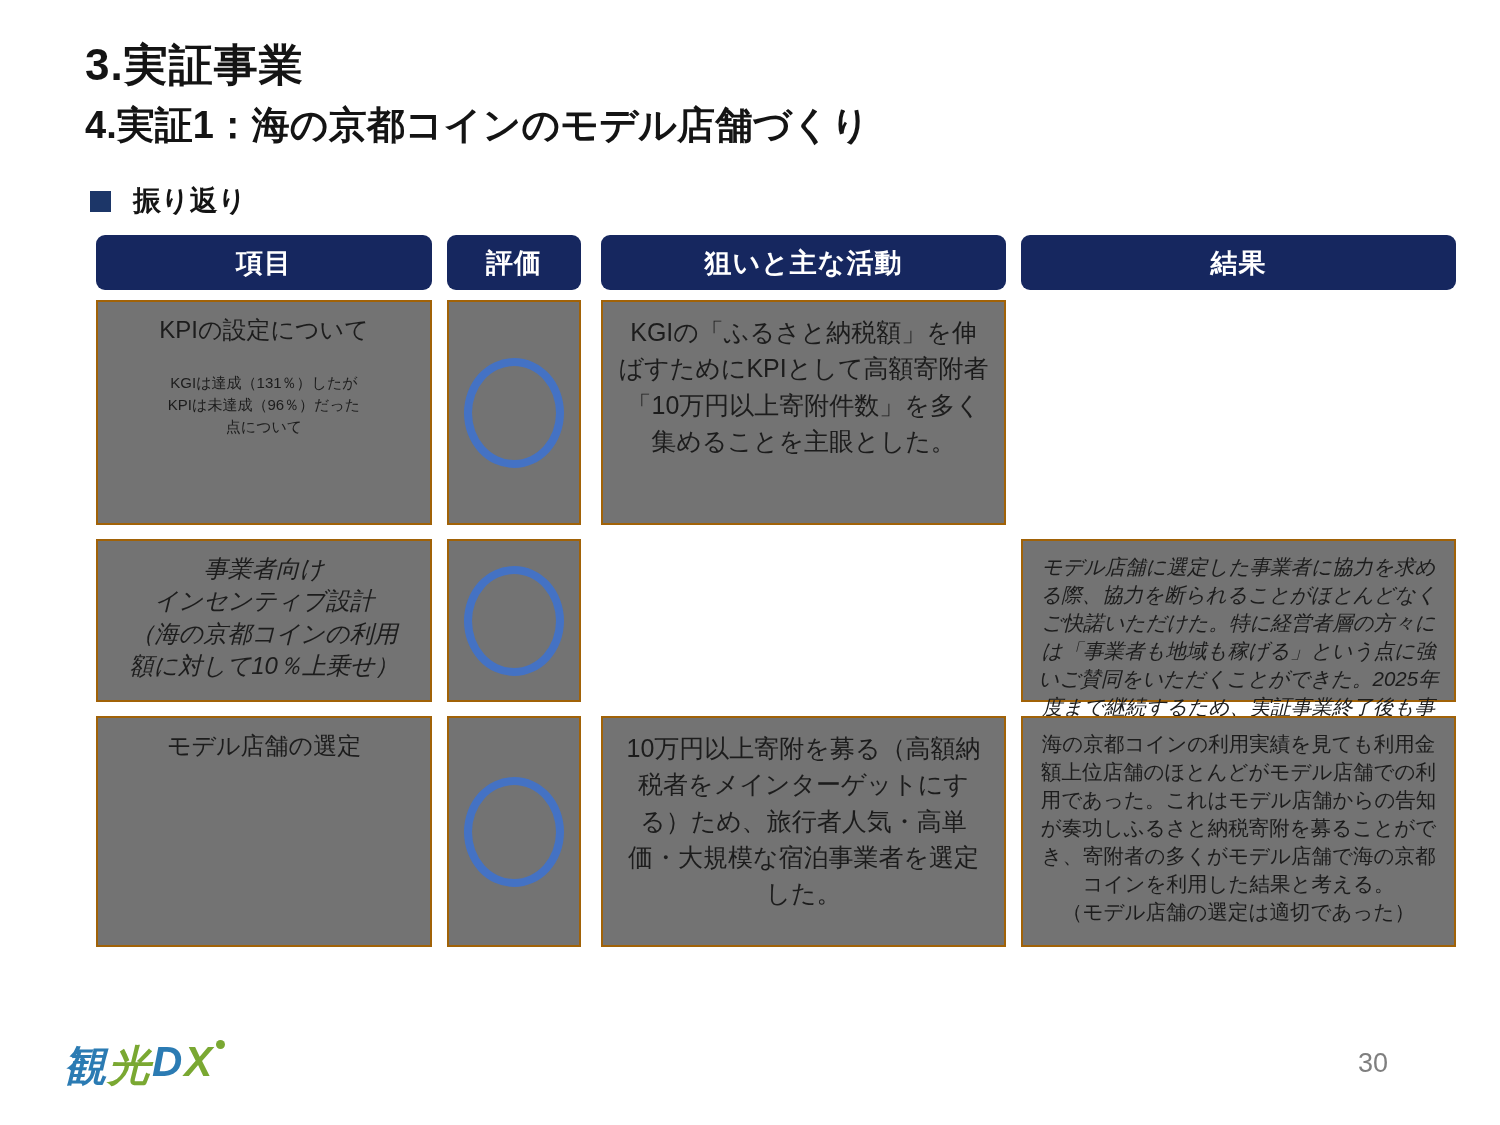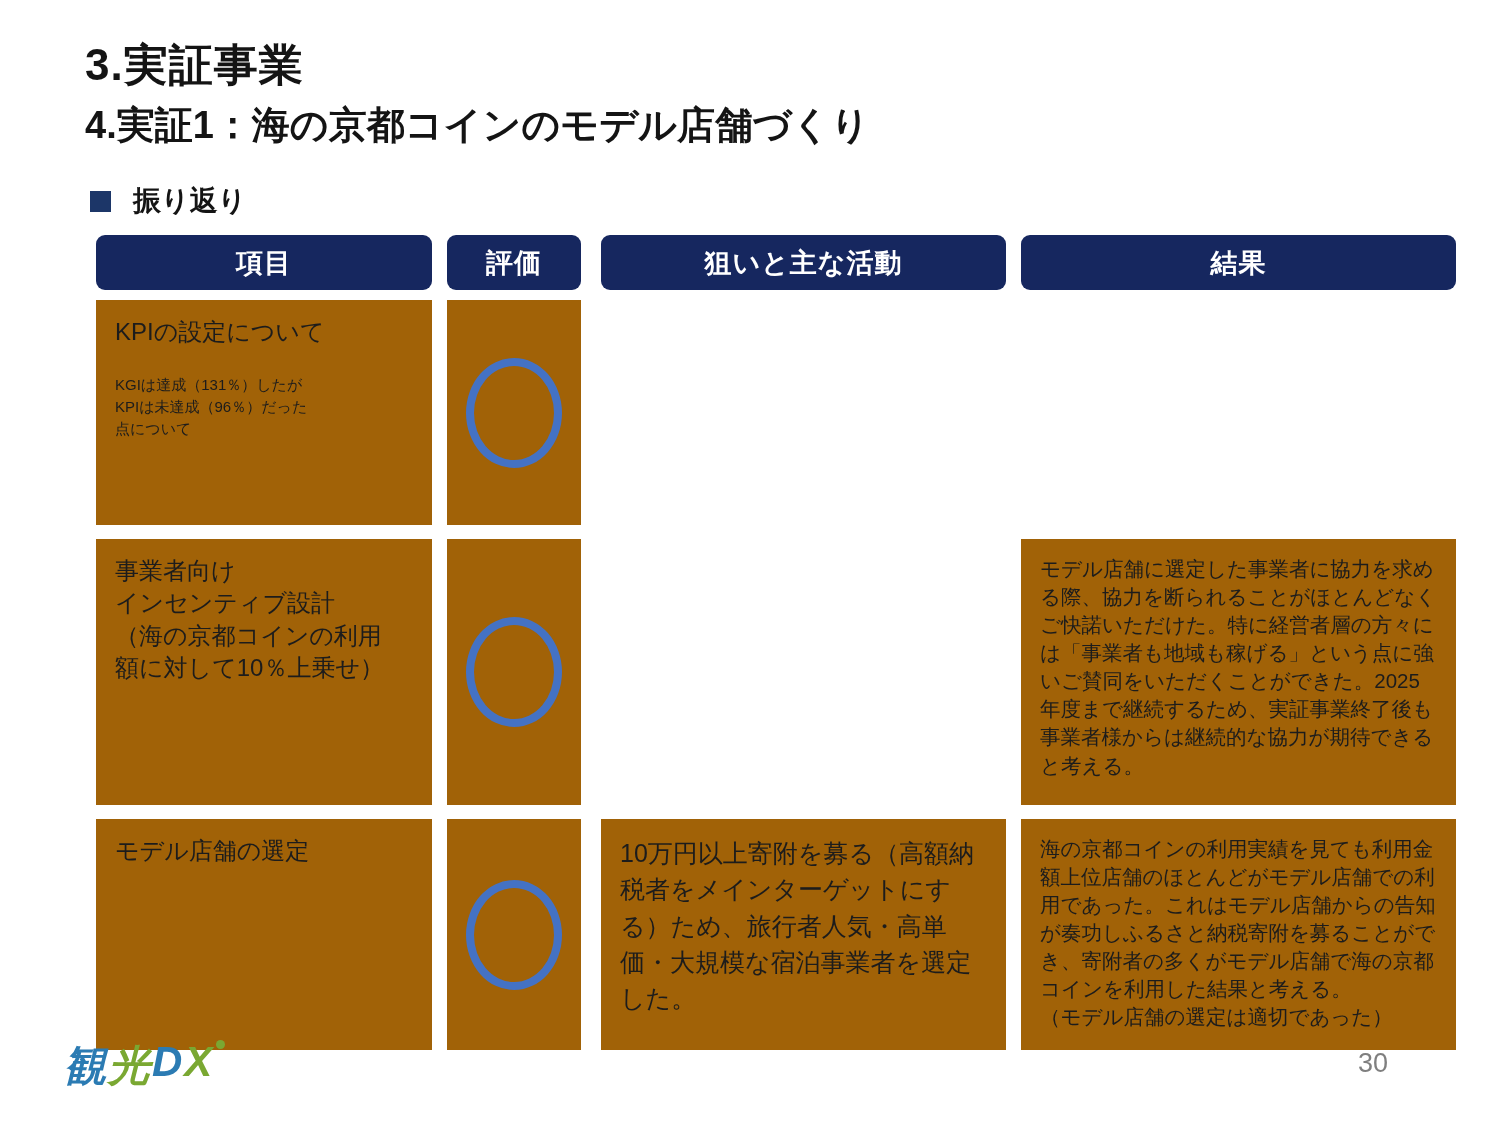--- a/index.html
+++ b/index.html
@@ -36,25 +36,25 @@
     padding-left:24px;
   }
   .hdr{
     background:#16275f;color:#ffffff;border-radius:9px;
     height:55px;display:flex;align-items:center;justify-content:center;
     font-size:27px;font-weight:bold;letter-spacing:1px;
   }
   .hdr-row{margin-bottom:10px;}
   .body-row{margin-bottom:14px;}
   .cell{
-    background:#a16207;border:4px solid #a16207;
-    box-sizing:border-box;padding:12px 15px;
+    background:#737373;border:2px solid #a16207;
+    box-sizing:border-box;padding:12px 15px;text-align:center;
   }
   .row-1 .cell{height:225px;}
-  .row-2 .cell{height:266px;}
+  .row-2 .cell{height:163px;font-style:italic;}
   .row-3 .cell{height:231px;}
   .c1{grid-column:1;}
   .c2{grid-column:3;display:flex;align-items:center;justify-content:center;}
   .c3{grid-column:5;}
   .c4{grid-column:7;}
   .cell-title{
     font-size:24px;line-height:1.35;color:#1c1c1c;white-space:pre-line;
   }
   .cell-note{
     font-size:15px;line-height:1.45;color:#1c1c1c;margin-top:26px;white-space:pre-line;
@@ -108,20 +108,23 @@
   <div class="t-row body-row row-1">
     <div class="cell c1">
       <div class="cell-title">KPIの設定について</div>
       <div class="cell-note">KGIは達成（131％）したが
 KPIは未達成（96％）だった
 点について</div>
     </div>
     <div class="cell c2">
       <div class="rating-circle"></div>
     </div>
+    <div class="cell c3">
+      <div class="activity-text">KGIの「ふるさと納税額」を伸ばすためにKPIとして高額寄附者「10万円以上寄附件数」を多く集めることを主眼とした。</div>
+    </div>
   </div>
 
   <div class="t-row body-row row-2">
     <div class="cell c1">
       <div class="cell-title">事業者向け
 インセンティブ設計
 （海の京都コインの利用
 額に対して10％上乗せ）</div>
       <div class="cell-note"></div>
     </div>

